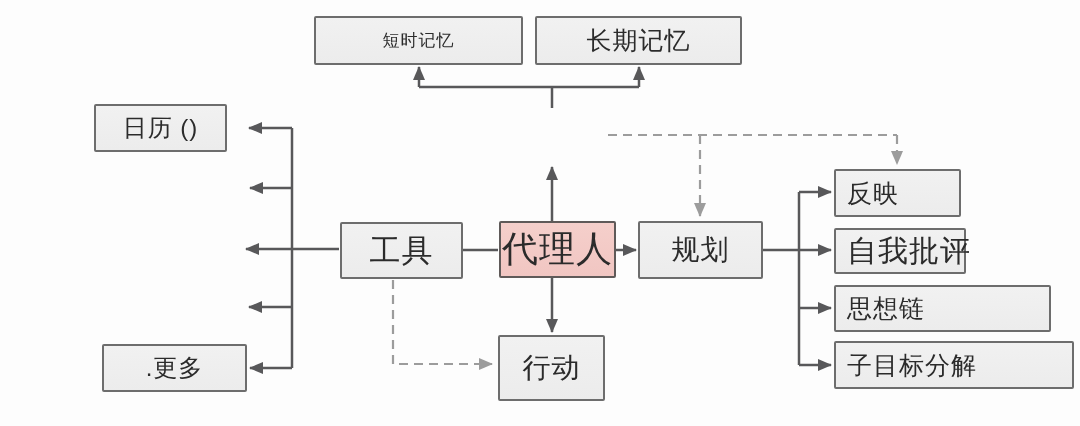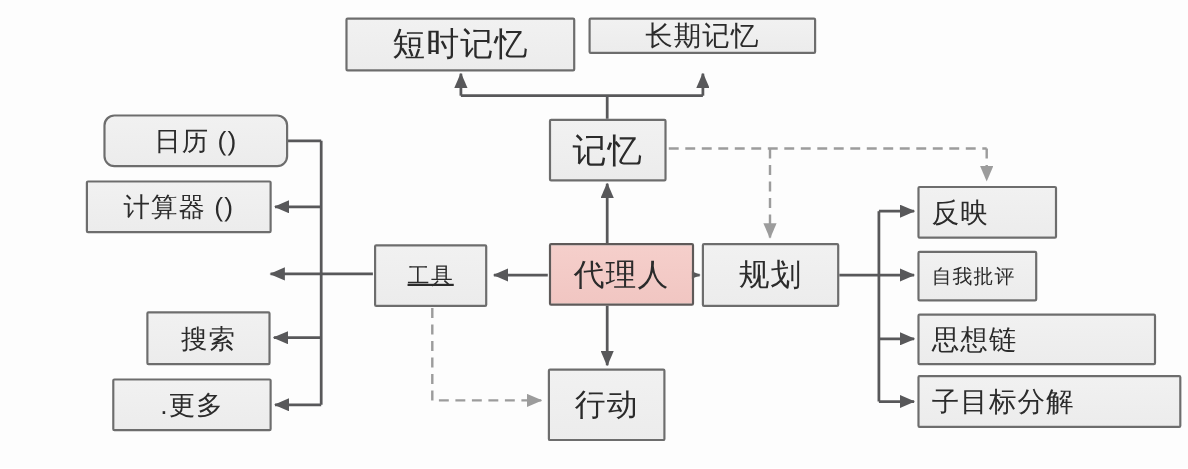--- a/index.html
+++ b/index.html
@@ -90,59 +90,50 @@
     <g stroke="#9c9c9c" stroke-width="2.2" fill="none" stroke-dasharray="9 6" stroke-linejoin="round">
       <g>
         <path d="M608,135 L897,135"></path>
         <path d="M700,135 L700,216" marker-end="url(#arrowLight)"></path>
         <path d="M897,135 L897,164" marker-end="url(#arrowLight)"></path>
       </g>
       <path d="M393,280 L393,364 L492,364" marker-end="url(#arrowLight)"></path>
     </g>
   </svg>
 
-  <div class="node" style="left:314px; top:16px; width:209px; height:49px; font-size:30px;">
+  <div class="node" style="left:314px; top:16px; width:209px; height:49px; font-size:17px;">
     <span>短时记忆</span>
   </div>
-  <div class="node" style="left:535px; top:16px; width:207px; height:33px; font-size:25px;">
+  <div class="node" style="left:535px; top:16px; width:207px; height:49px; font-size:25px;">
     <span>长期记忆</span>
   </div>
-  <div class="node" style="left:499px; top:108px; width:107px; height:57px; font-size:31px;">
-    <span>记忆</span>
-  </div>
-  <div class="node agent-node" style="left:499px; top:221px; width:132px; height:57px; font-size:28px;">
+  <div class="node agent-node" style="left:499px; top:221px; width:117px; height:57px; font-size:36px;">
     <span>代理人</span>
   </div>
-  <div class="node" style="left:340px; top:222px; width:103px; height:57px; font-size:20px;text-decoration:underline;">
+  <div class="node" style="left:340px; top:222px; width:123px; height:57px; font-size:31px;">
     <span>工具</span>
   </div>
   <div class="node" style="left:638px; top:221px; width:125px; height:58px; font-size:28px;">
     <span>规划</span>
   </div>
   <div class="node" style="left:498px; top:335px; width:107px; height:66px; font-size:28px;">
     <span>行动</span>
   </div>
 
-  <div class="node" style="left:94px; top:104px; width:168px; height:48px; font-size:24px;border-radius:10px;">
+  <div class="node" style="left:94px; top:104px; width:133px; height:48px; font-size:24px;">
     <span>日历 ()</span>
-  </div>
-  <div class="node" style="left:78px; top:164px; width:169px; height:48px; font-size:24px;">
-    <span>计算器 ()</span>
-  </div>
-  <div class="node" style="left:133px; top:283px; width:113px; height:49px; font-size:24px;">
-    <span>搜索</span>
   </div>
   <div class="node" style="left:102px; top:344px; width:145px; height:48px; font-size:24px;">
     <span>.更多</span>
   </div>
 
   <div class="node left-align" style="left:834px; top:169px; width:127px; height:48px; font-size:25px;">
     <span>反映</span>
   </div>
-  <div class="node left-align" style="left:834px; top:228px; width:109px; height:46px; font-size:18px;">
+  <div class="node left-align" style="left:834px; top:228px; width:132px; height:46px; font-size:30px;">
     <span>自我批评</span>
   </div>
   <div class="node left-align" style="left:834px; top:285px; width:217px; height:47px; font-size:25px;">
     <span>思想链</span>
   </div>
   <div class="node left-align" style="left:834px; top:341px; width:240px; height:48px; font-size:25px;">
     <span>子目标分解</span>
   </div>
 
 </div>

